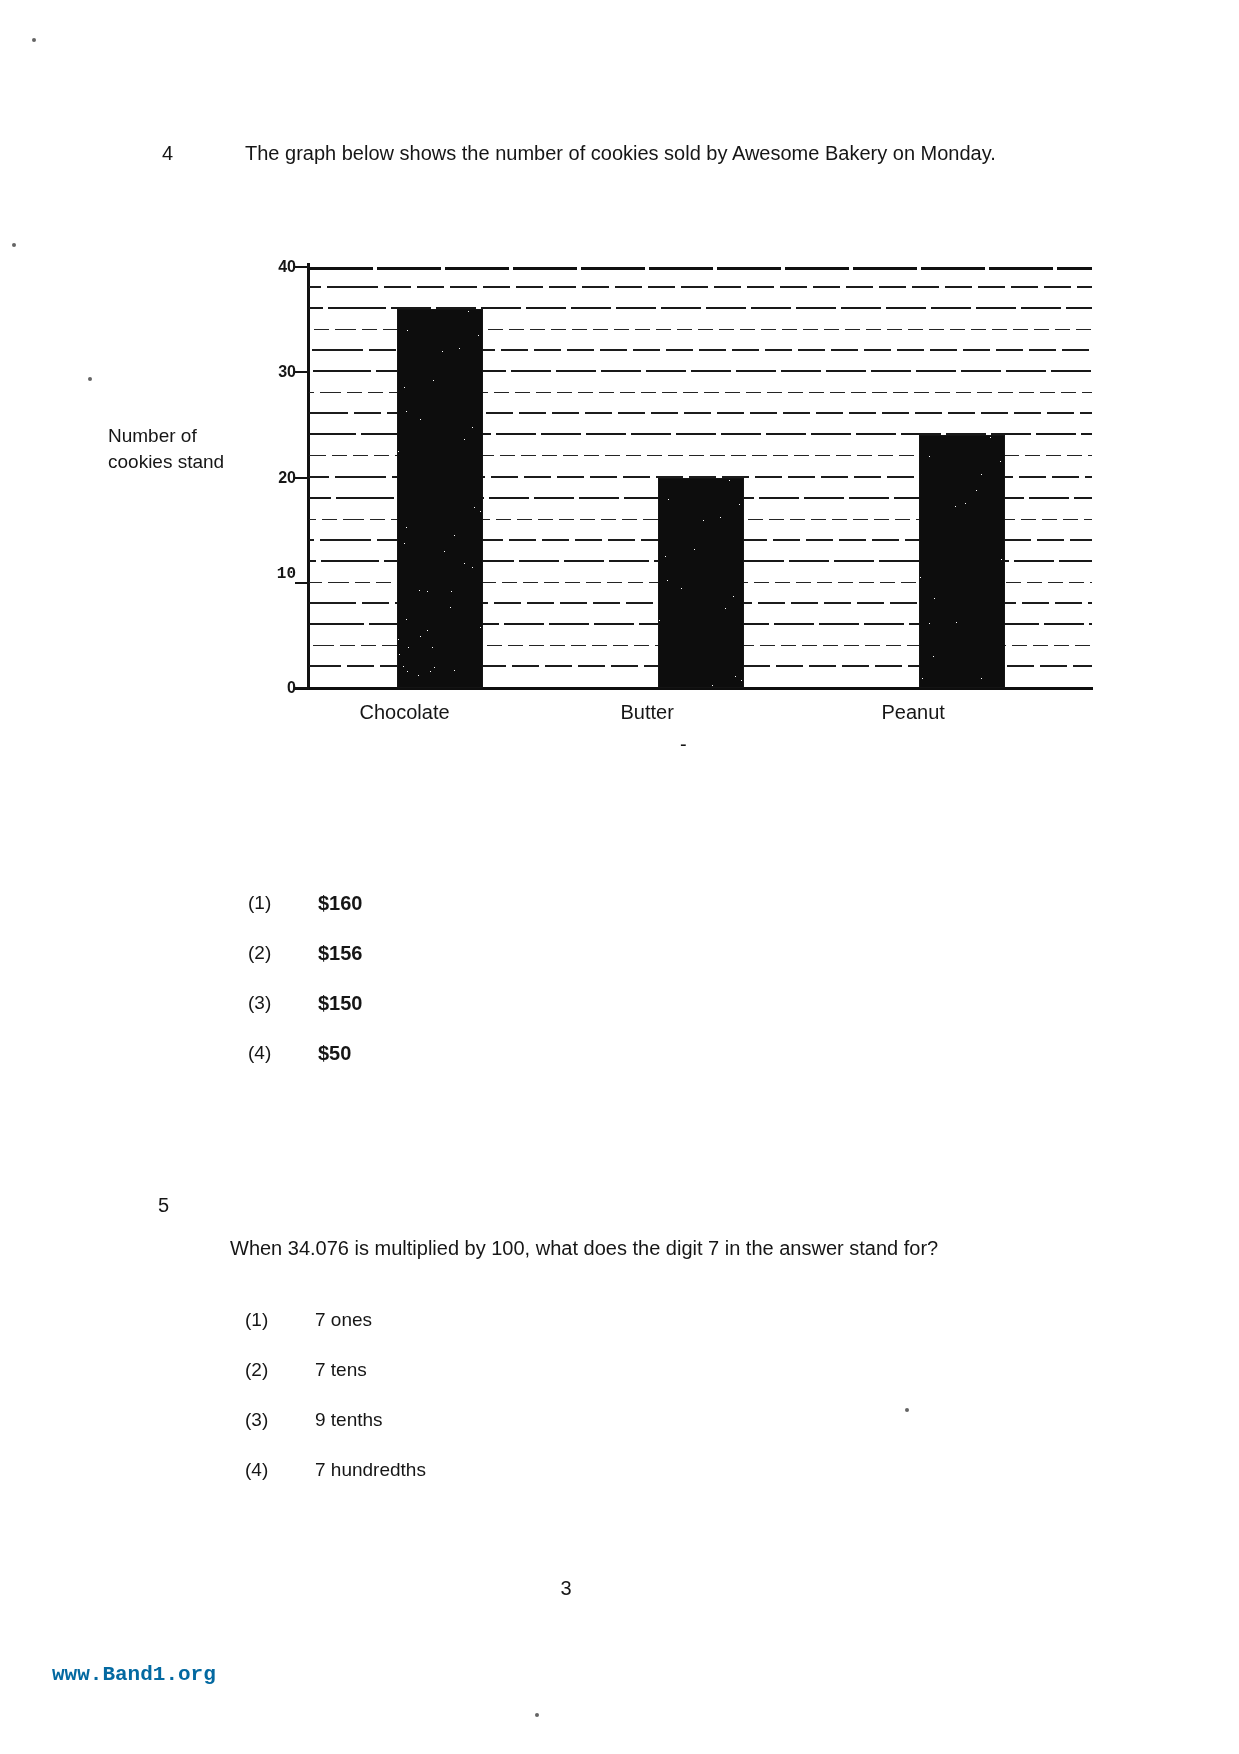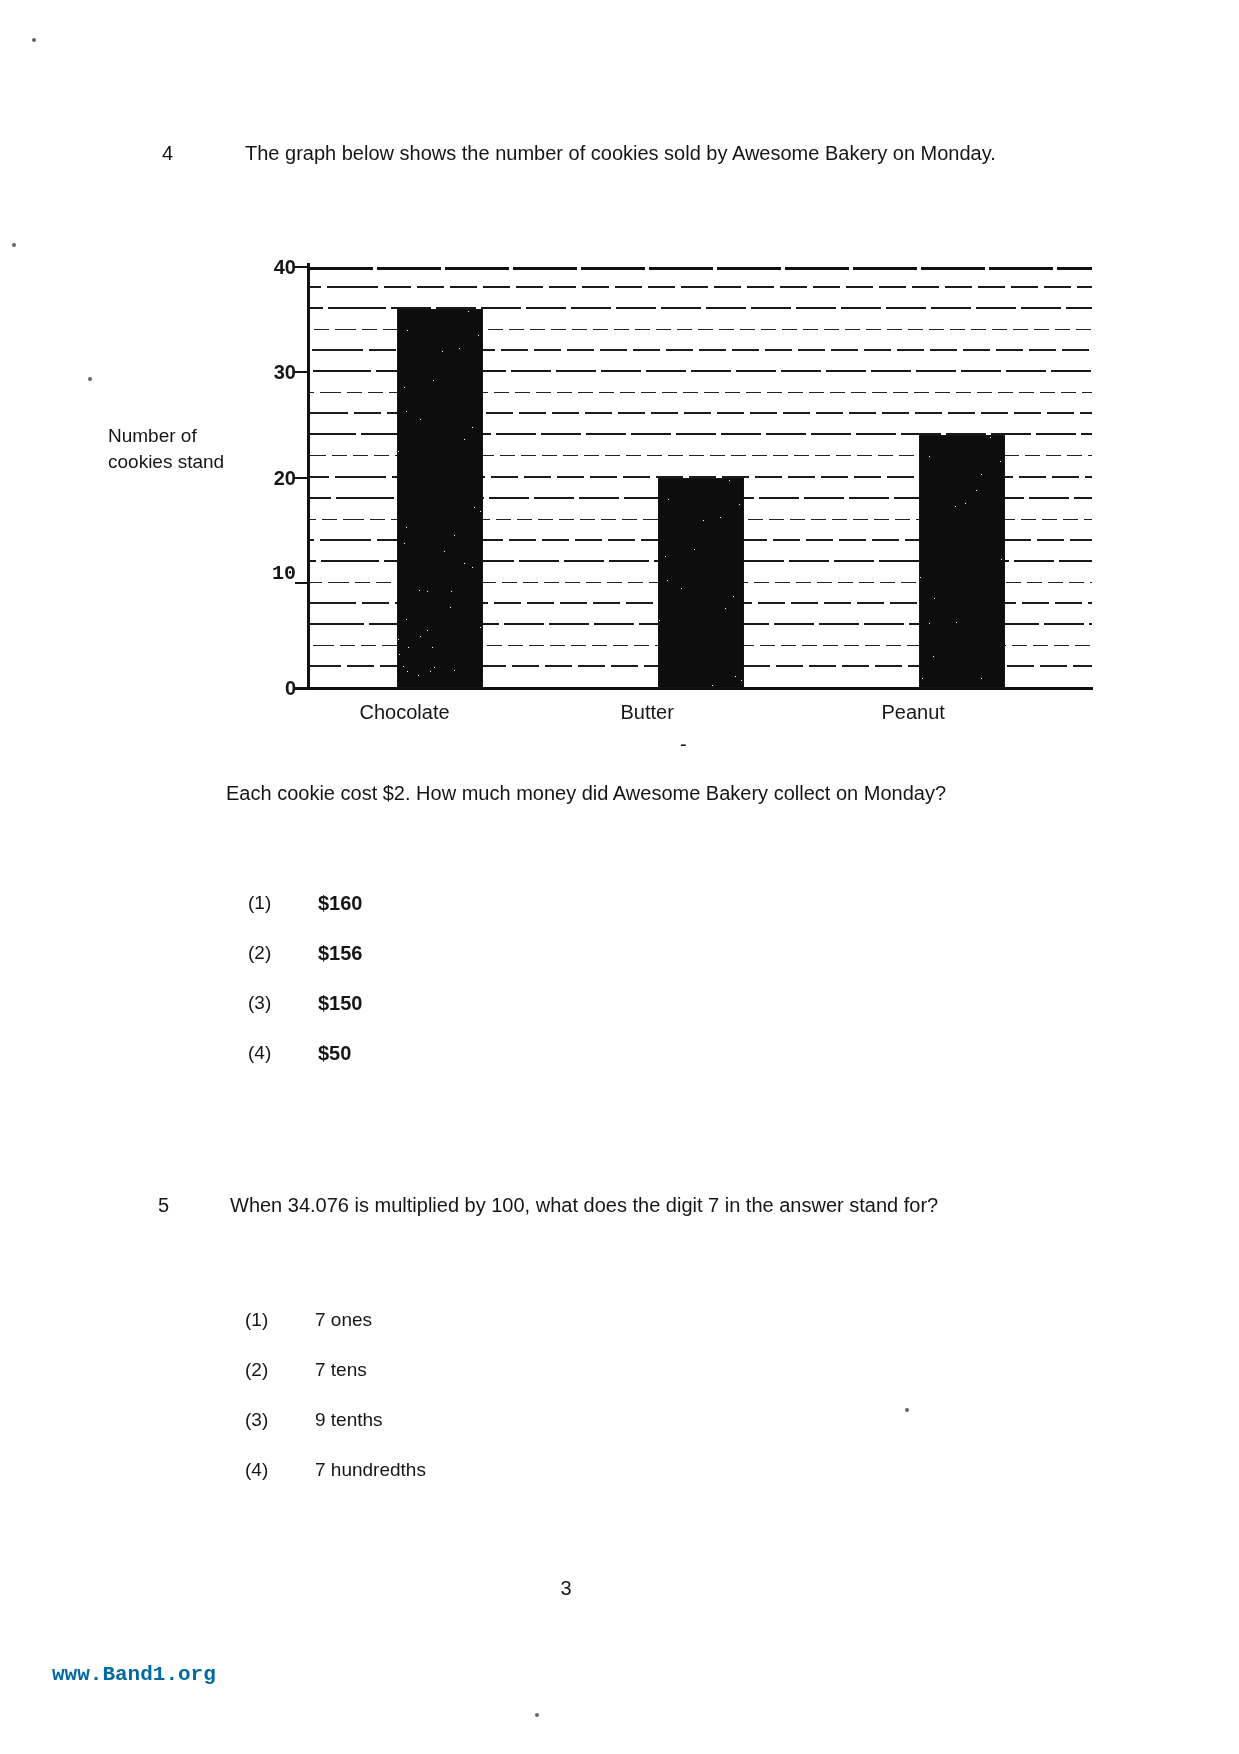--- a/index.html
+++ b/index.html
@@ -26,21 +26,21 @@
   .gridline.d1{height:1px;background:repeating-linear-gradient(90deg,#242424 0 15px,transparent 15px 21px)}
   .gridline.d2{background:repeating-linear-gradient(90deg,#181818 0 40px,transparent 40px 45px)}
   .gridline.top{height:3px;background:repeating-linear-gradient(90deg,#101010 0 64px,transparent 64px 68px)}
   .bar{
     position:absolute;bottom:0;
     border:1px solid #141414;
     background:#585858; 
   }
   .bar svg{display:block;width:100%;height:100%}
   .ytick-label{position:absolute;left:210px;width:86px;height:24px;line-height:24px;
-               text-align:right;font-size:20px;font-weight:600}
+               text-align:right;font-size:16px;font-weight:600}
   .ytick-mark{position:absolute;left:295px;width:14px;height:2px;background:#141414}
   .xcat-label{position:absolute;top:701px;width:160px;text-align:left;font-size:20px}
   
   .prompt{position:absolute;left:226px;top:782px;font-size:20px}
   .stray-dash{position:absolute;left:680px;top:733px;font-size:20px}
   .options{position:absolute}
   .opt-row{display:flex;height:24px;line-height:24px;margin-bottom:26px}
   .opt-label{width:70px;font-size:19px}
   .opt-value{font-size:19px}
   .options.money .opt-value{font-weight:600;font-size:20px}
@@ -115,21 +115,20 @@
       </div>
       <div class="bar" style="left: 609.5px; width: 86px; height: 252.6px;">
         <svg preserveAspectRatio="none" width="100%" height="100%">
           <rect width="100%" height="100%" fill="#ffffff"></rect>
           <rect width="100%" height="100%" filter="url(#speckle)"></rect>
         </svg>
       </div>
     </div>
 
   <div class="stray-dash txt">-</div>
-  <div class="prompt txt">Each cookie cost $2. How much money did Awesome Bakery collect on Monday?</div>
 
   <div class="options money" style="left:248px;top:891px">
     <div class="opt-row">
       <span class="opt-label txt">(1)</span>
       <span class="opt-value txt">$160</span>
     </div>
     <div class="opt-row">
       <span class="opt-label txt">(2)</span>
       <span class="opt-value txt">$156</span>
     </div>
@@ -137,21 +136,21 @@
       <span class="opt-label txt">(3)</span>
       <span class="opt-value txt">$150</span>
     </div>
     <div class="opt-row">
       <span class="opt-label txt">(4)</span>
       <span class="opt-value txt">$50</span>
     </div>
   </div>
 
   <div class="q-num txt" style="left:158px;top:1192px">5</div>
-  <div class="q-text txt" style="left:230px;top:1192px;width:900px">When 34.076 is multiplied by 100, what does the digit 7 in the answer stand for?</div>
+  <div class="q-text txt" style="left:230px;top:1235px;width:900px">When 34.076 is multiplied by 100, what does the digit 7 in the answer stand for?</div>
 
   <div class="options" style="left:245px;top:1308px">
     <div class="opt-row">
       <span class="opt-label txt">(1)</span>
       <span class="opt-value txt">7 ones</span>
     </div>
     <div class="opt-row">
       <span class="opt-label txt">(2)</span>
       <span class="opt-value txt">7 tens</span>
     </div>

